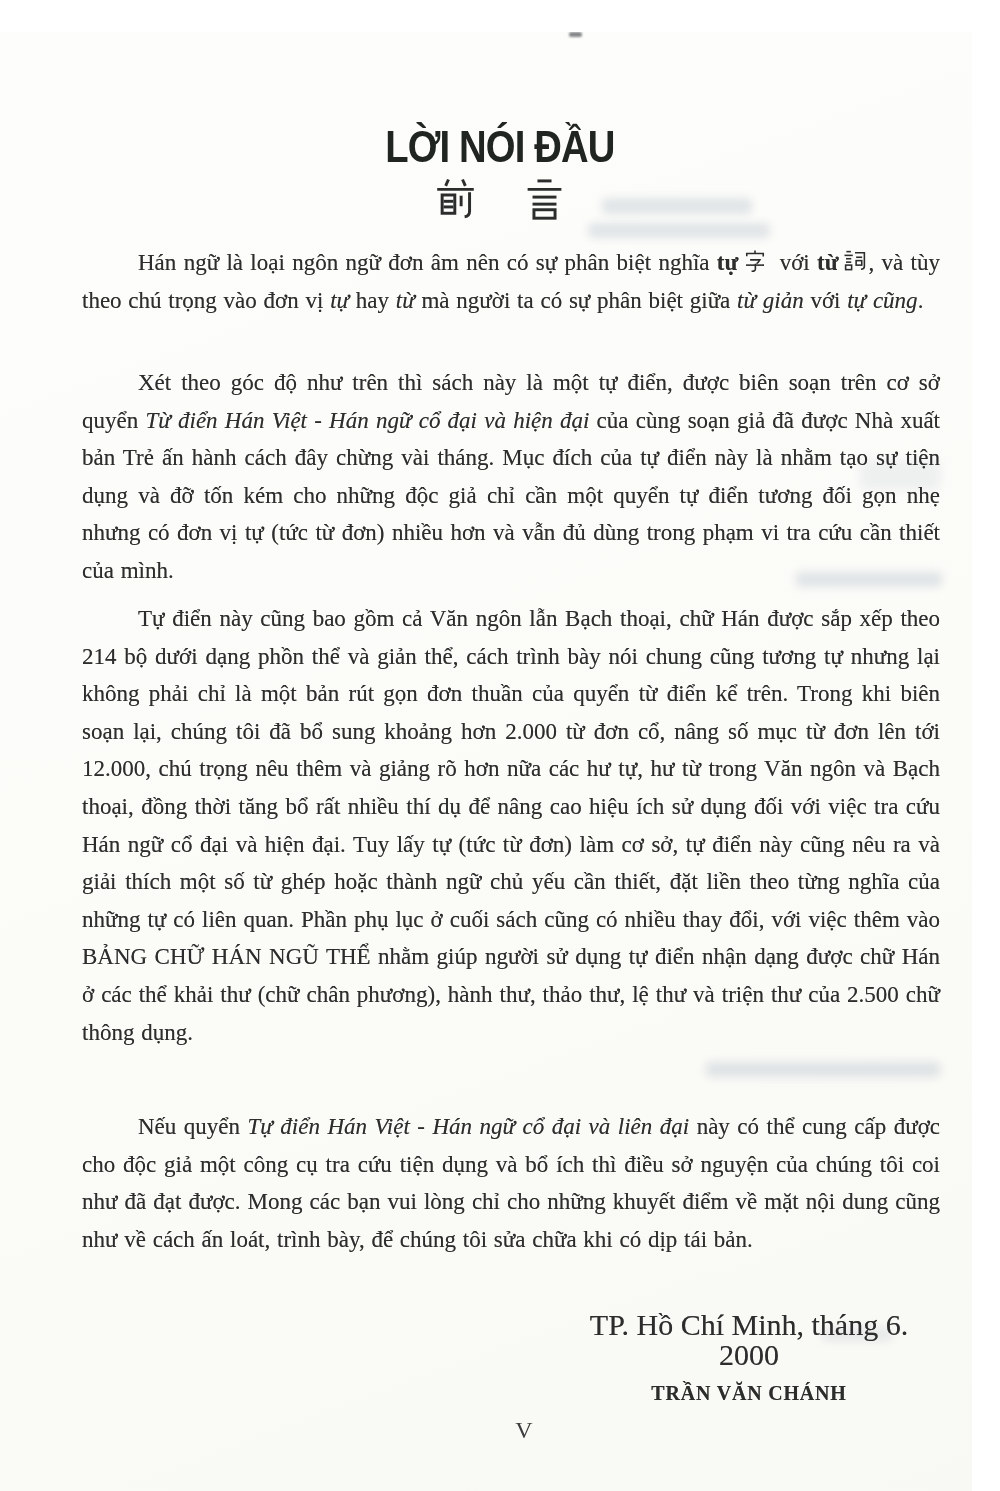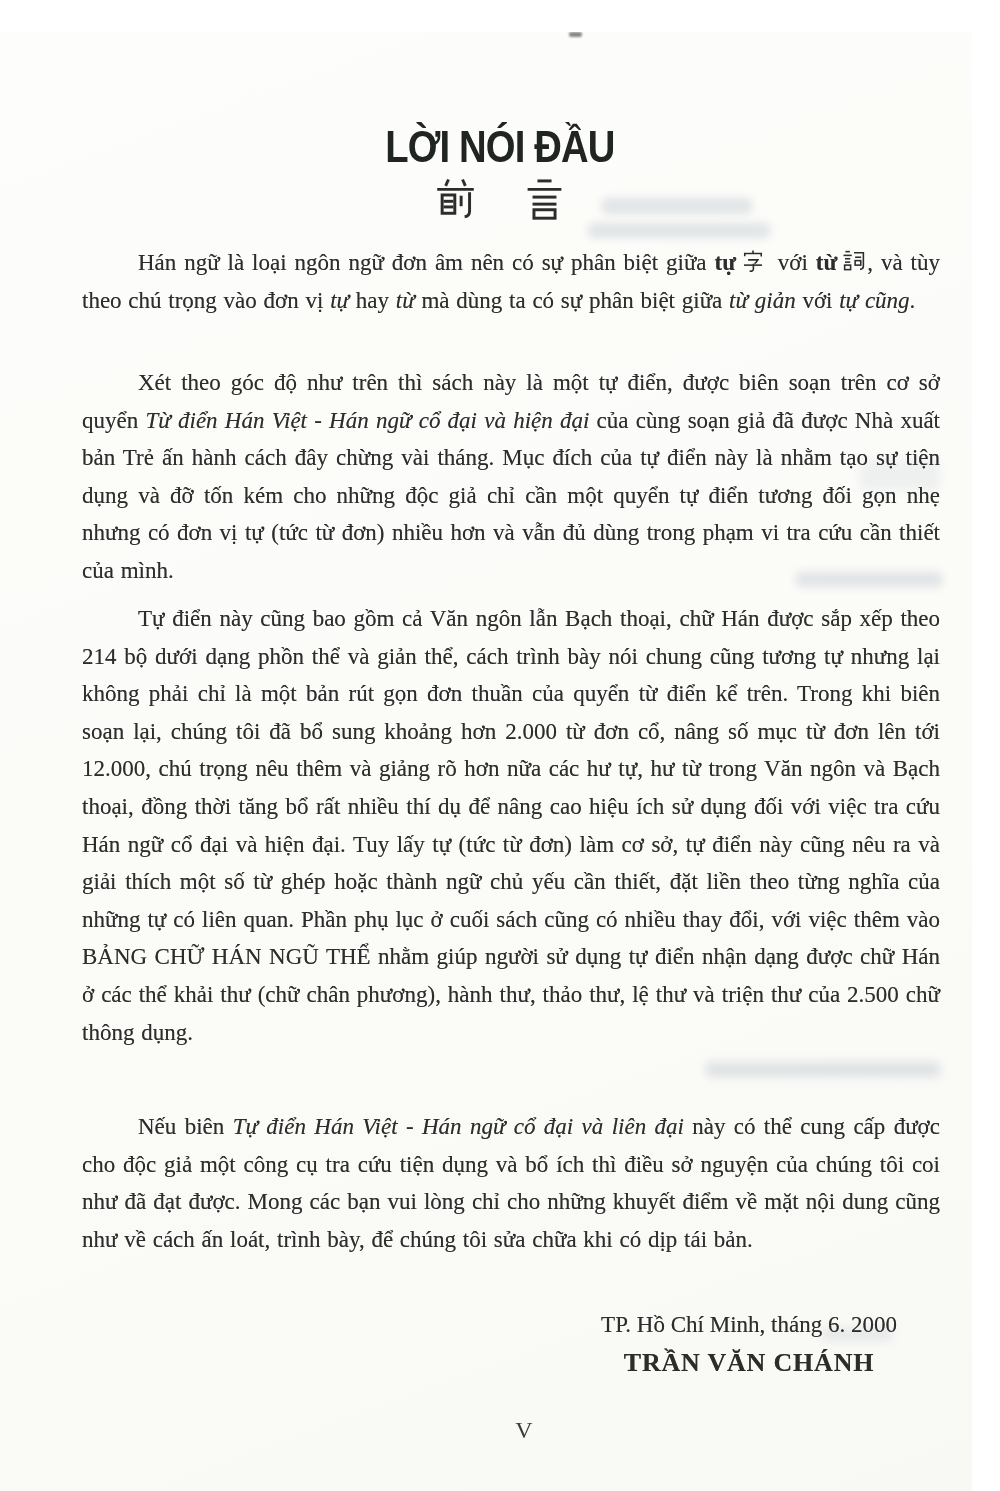--- a/index.html
+++ b/index.html
@@ -49,22 +49,22 @@
   #para-3 { top: 568px; }
   #para-4 { top: 1076px; }
   .cjk-inline { width: 24px; height: 24px; vertical-align: -3px; margin: 0 5px; }
   .cjk-inline.mr0 { margin-right: 1px; }
   
   .signature {
     position: absolute; top: 1278px; left: 560px; width: 378px;
     text-align: center;
     text-shadow: 0 0 0.6px rgba(44,45,44,0.5);
   }
-  .sig-place { font-size: 23px; line-height: 30px; }
-  .sig-author { font-size: 26px; font-weight: bold; letter-spacing: 0.8px; line-height: 30px; margin-top: 8px; color: #2b2d2b; }
+  .sig-place { font-size: 30px; line-height: 30px; }
+  .sig-author { font-size: 20px; font-weight: bold; letter-spacing: 0.8px; line-height: 30px; margin-top: 8px; color: #2b2d2b; }
   
   .page-number {
     position: absolute; top: 1385px; left: 0; width: 1000px;
     padding-left: 48px; text-align: center;
     font-size: 24px; color: #3a3d3c;
   }
   
   .ghost {
     position: absolute;
     background: rgba(168, 180, 194, 0.32);
@@ -108,42 +108,42 @@
 
     <svg class="cjk cjk-large" viewBox="0 0 64 64" role="img" aria-label="言">
       <path d="M22 7 H42"></path>
         <path d="M8 19 H56"></path>
         <path d="M15 30 H49"></path>
         <path d="M15 40 H49"></path>
       <rect x="17" y="48" width="30" height="12"></rect>
     </svg>
   </div>
 
-  <p class="para" id="para-1"><span>Hán ngữ là loại ngôn ngữ đơn âm nên có sự phân biệt giữa </span><b>tự</b><svg class="cjk cjk-inline" viewBox="0 0 64 64" role="img" aria-label="字">
+  <p class="para" id="para-1"><span>Hán ngữ là loại ngôn ngữ đơn âm nên có sự phân biệt nghĩa </span><b>tự</b><svg class="cjk cjk-inline" viewBox="0 0 64 64" role="img" aria-label="字">
         <path d="M32 4 V12"></path>
         <path d="M10 19 V12 H54 V20"></path>
         <path d="M19 29 H45 Q41 36 36 39"></path>
         <path d="M8 43 H56"></path>
         <path d="M33 39 V53 Q33 60 23 59"></path>
       </svg><span> với </span><b>từ</b><svg class="cjk cjk-inline mr0" viewBox="0 0 64 64" role="img" aria-label="詞">
         <path d="M9 7 H21"></path>
         <path d="M4 17 H26"></path>
         <path d="M8 26 H22"></path>
         <path d="M8 35 H22"></path>
         <rect x="7" y="43" width="16" height="12"></rect>
         <path d="M32 10 H57 V46 Q57 54 48 54"></path>
         <path d="M35 22 H51"></path>
         <rect x="35" y="31" width="15" height="12"></rect>
-      </svg><span>, và tùy theo chú trọng vào đơn vị </span><i>tự</i><span> hay </span><i>từ</i><span> mà dùng ta có sự phân biệt giữa </span><i>từ giản</i><span> với </span><i>tự cũng</i><span>.</span></p>
+      </svg><span>, và tùy theo chú trọng vào đơn vị </span><i>tự</i><span> hay </span><i>từ</i><span> mà người ta có sự phân biệt giữa </span><i>từ giản</i><span> với </span><i>tự cũng</i><span>.</span></p>
 
   <p class="para" id="para-2"><span>Xét theo góc độ như trên thì sách này là một tự điển, được biên soạn trên cơ sở quyển </span><i>Từ điển Hán Việt - Hán ngữ cổ đại và hiện đại</i><span> của cùng soạn giả đã được Nhà xuất bản Trẻ ấn hành cách đây chừng vài tháng. Mục đích của tự điển này là nhằm tạo sự tiện dụng và đỡ tốn kém cho những độc giả chỉ cần một quyển tự điển tương đối gọn nhẹ nhưng có đơn vị tự (tức từ đơn) nhiều hơn và vẫn đủ dùng trong phạm vi tra cứu cần thiết của mình.</span></p>
 
   <p class="para" id="para-3"><span>Tự điển này cũng bao gồm cả Văn ngôn lẫn Bạch thoại, chữ Hán được sắp xếp theo 214 bộ dưới dạng phồn thể và giản thể, cách trình bày nói chung cũng tương tự nhưng lại không phải chỉ là một bản rút gọn đơn thuần của quyển từ điển kể trên. Trong khi biên soạn lại, chúng tôi đã bổ sung khoảng hơn 2.000 từ đơn cổ, nâng số mục từ đơn lên tới 12.000, chú trọng nêu thêm và giảng rõ hơn nữa các hư tự, hư từ trong Văn ngôn và Bạch thoại, đồng thời tăng bổ rất nhiều thí dụ để nâng cao hiệu ích sử dụng đối với việc tra cứu Hán ngữ cổ đại và hiện đại. Tuy lấy tự (tức từ đơn) làm cơ sở, tự điển này cũng nêu ra và giải thích một số từ ghép hoặc thành ngữ chủ yếu cần thiết, đặt liền theo từng nghĩa của những tự có liên quan. Phần phụ lục ở cuối sách cũng có nhiều thay đổi, với việc thêm vào BẢNG CHỮ HÁN NGŨ THỂ nhằm giúp người sử dụng tự điển nhận dạng được chữ Hán ở các thể khải thư (chữ chân phương), hành thư, thảo thư, lệ thư và triện thư của 2.500 chữ thông dụng.</span></p>
 
-  <p class="para" id="para-4"><span>Nếu biên </span><i>Tự điển Hán Việt - Hán ngữ cổ đại và liên đại</i><span> này có thể cung cấp được cho độc giả một công cụ tra cứu tiện dụng và bổ ích thì điều sở nguyện của chúng tôi coi như đã đạt được. Mong các bạn vui lòng chỉ cho những khuyết điểm về mặt nội dung cũng như về cách ấn loát, trình bày, để chúng tôi sửa chữa khi có dịp tái bản.</span></p>
+  <p class="para" id="para-4"><span>Nếu quyển </span><i>Tự điển Hán Việt - Hán ngữ cổ đại và liên đại</i><span> này có thể cung cấp được cho độc giả một công cụ tra cứu tiện dụng và bổ ích thì điều sở nguyện của chúng tôi coi như đã đạt được. Mong các bạn vui lòng chỉ cho những khuyết điểm về mặt nội dung cũng như về cách ấn loát, trình bày, để chúng tôi sửa chữa khi có dịp tái bản.</span></p>
 
   <div class="signature">
     <div class="sig-place">TP. Hồ Chí Minh, tháng 6. 2000</div>
     <div class="sig-author">TRẦN VĂN CHÁNH</div>
   </div>
 
   <div class="page-number">V</div>
 
 </div>
 

